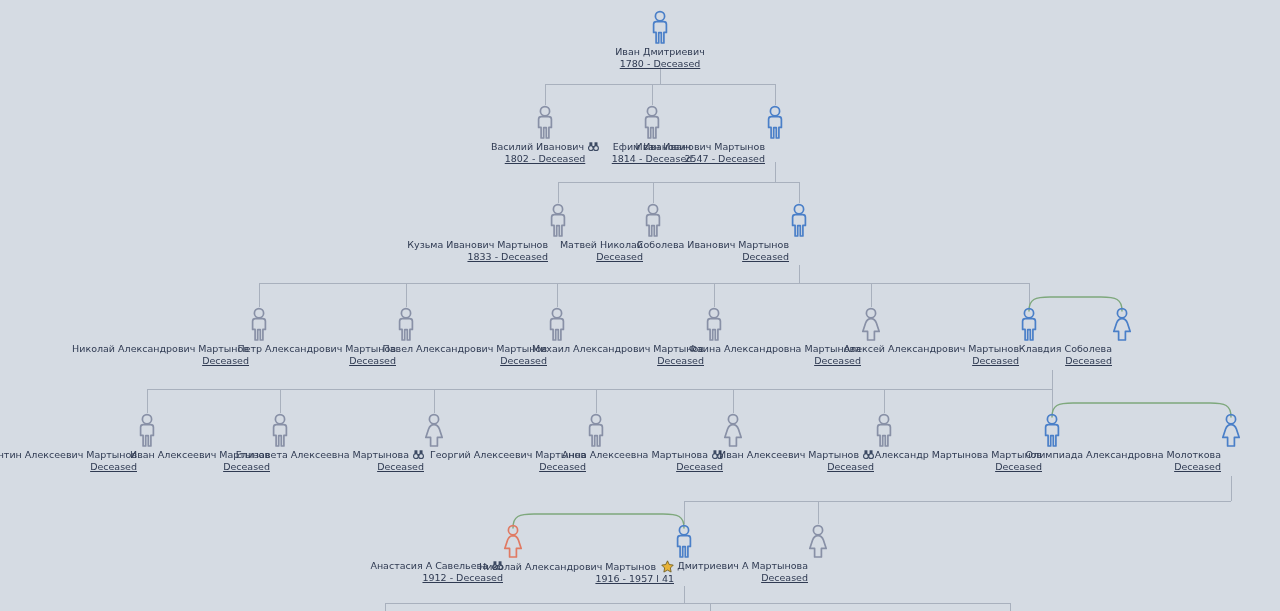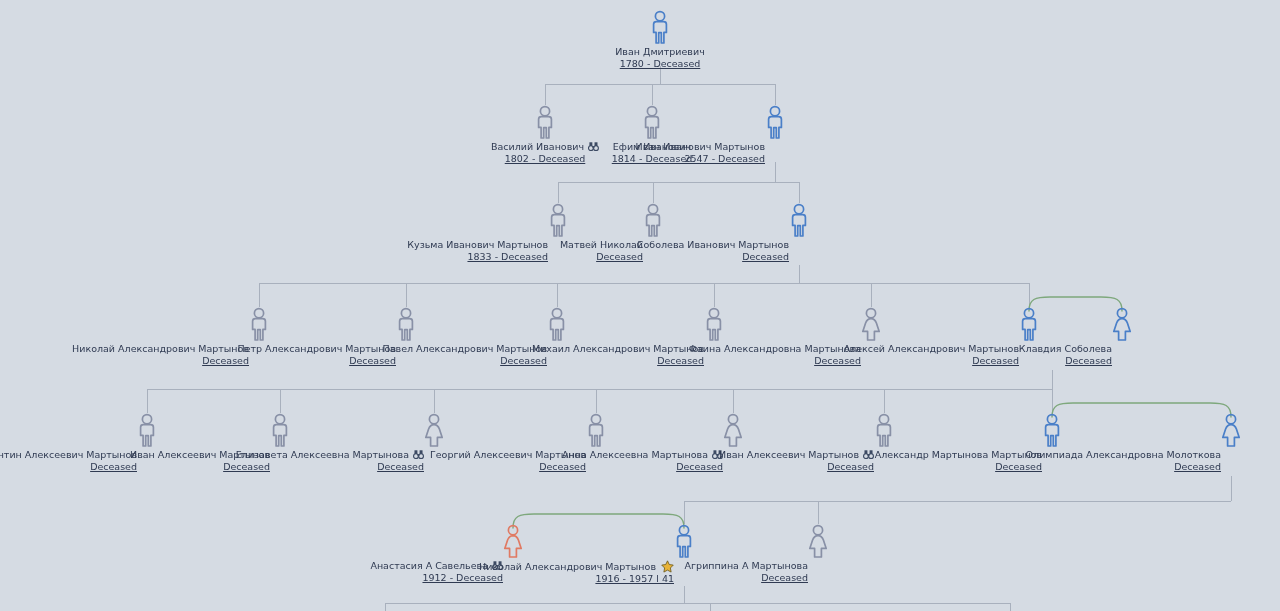--- a/index.html
+++ b/index.html
@@ -437,18 +437,18 @@
         </div>
       </div>
       <div class="node al-right" style="left: 818px; top: 524px;">
         <div class="fig">
           <svg viewBox="0 0 26 34" xmlns="http://www.w3.org/2000/svg">
             <circle cx="13" cy="6.2" r="4.6" fill="none" stroke="#8890a6" stroke-width="1.7"></circle>
             <path d="M13 11.6 C10.2 11.6 8.6 13.2 7.6 16 L4.8 24.4 L9.6 24.4 L9.6 33 L16.4 33 L16.4 24.4 L21.2 24.4 L18.4 16 C17.4 13.2 15.8 11.6 13 11.6 Z" fill="none" stroke="#8890a6" stroke-width="1.7" stroke-linejoin="round"></path>
           </svg>
         </div>
         <div class="labels">
-          <span class="nm">Агриппина А Мартынова</span>
+          <span class="nm">Дмитриевич А Мартынова</span>
           <span class="dt">Deceased</span>
         </div>
       </div>
     </div>
 </div>
 
 </body></html>

